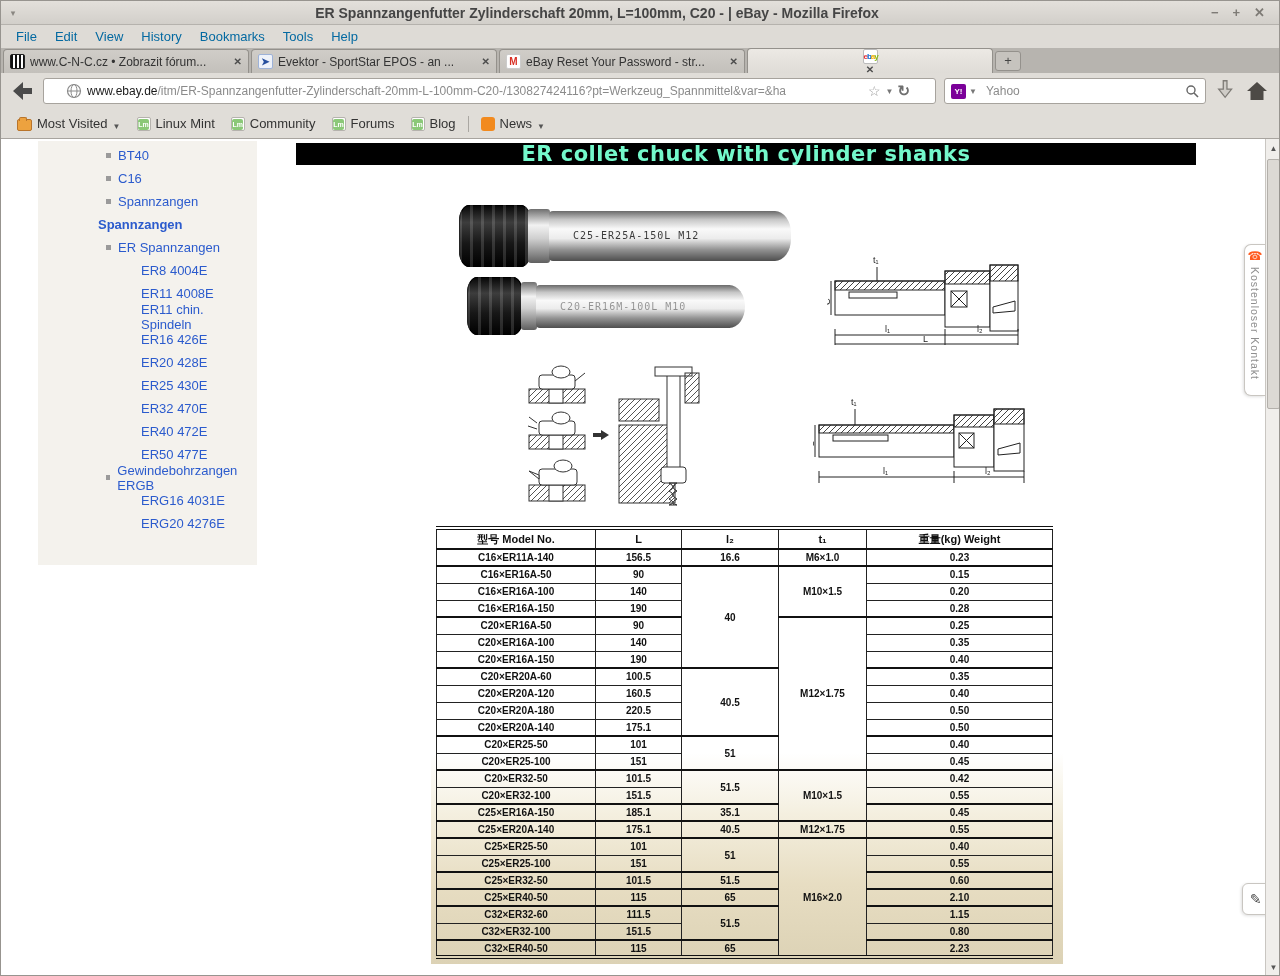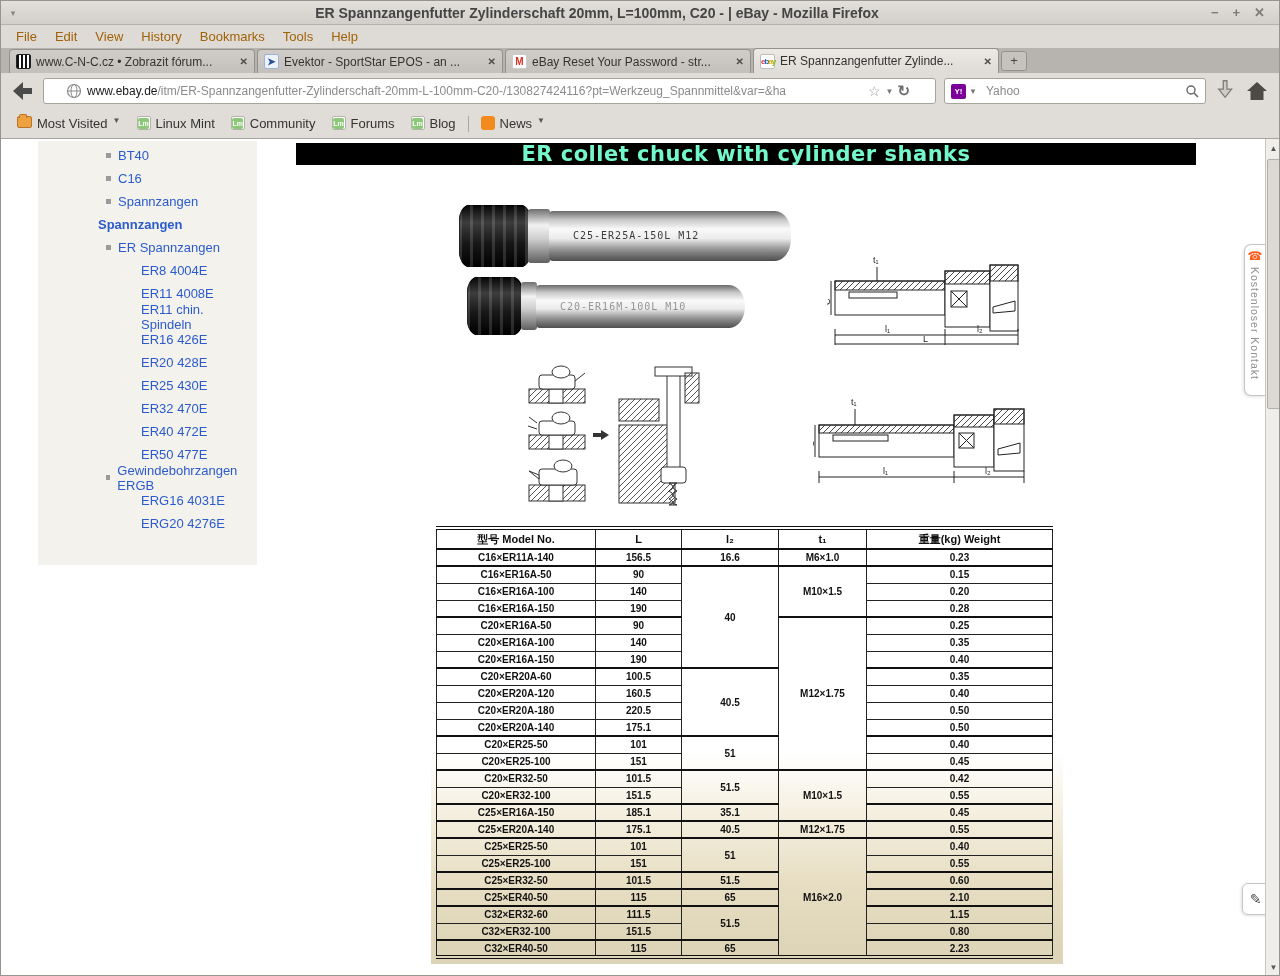--- a/index.html
+++ b/index.html
@@ -13,28 +13,28 @@
               background:linear-gradient(#e3e0db,#d2cfca); border-bottom:1px solid #b5b2ad;
               display:flex; align-items:center; }
   .winmenu  { width:24px; text-align:center; color:#8a8782; font-size:9px; }
   .wintitle { flex:1; text-align:center; font-size:14px; font-weight:bold; color:#454545;
               white-space:nowrap; overflow:hidden; }
   .winctrls { width:110px; display:flex; justify-content:flex-end; gap:14px; padding-right:14px; }
   .winctrls span { color:#7e7b76; font-size:13px; font-weight:bold; cursor:default; }
 
   .menubar { position:absolute; left:0; top:24px; width:100%; height:23px;
              background:#dedbd6; display:flex; align-items:center; padding-left:6px; }
-  .menu-item { font-size:13px; color:#a16207; padding:2px 9px; }
+  .menu-item { font-size:13px; color:#0369a1; padding:2px 9px; }
 
   .tabbar { position:absolute; left:0; top:47px; width:100%; height:25px;
-            background:#b7b4af; display:flex; align-items:flex-end; padding-left:8px; }
+            background:#b7b4af; display:flex; align-items:flex-end; padding-left:2px; }
   .tab { width:246px; height:24px; margin-right:2px; display:flex; align-items:center;
          background:linear-gradient(#d0cdc8,#c3c0bb); border:1px solid #94918c; border-bottom:none;
          border-radius:4px 4px 0 0; padding:0 6px; }
-  .tab.active { background:linear-gradient(#ece9e4,#dfdcd7); height:25px; }
+  .tab.active { background:linear-gradient(#ece9e4,#dfdcd7); height:25px;flex-direction:column; }
   .tab-title { flex:1; font-size:12px; color:#333; white-space:nowrap; overflow:hidden; margin:0 5px; }
   .tab-close { font-size:10px; color:#4c4c4c; font-weight:bold; }
   .newtab { width:26px; height:20px; margin-bottom:2px; background:#c6c3be; border:1px solid #94918c;
             border-radius:3px; text-align:center; line-height:18px; font-size:13px; color:#454545; }
   .favicon { width:15px; height:15px; flex:0 0 15px; border-radius:2px; position:relative;
              font-weight:bold; text-align:center; }
   .fav-cnc { background:repeating-linear-gradient(90deg,#111 0 2px,#fff 2px 4px); border:1px solid #222; }
   .fav-evektor { background:#eef2fa; border:1px solid #9db2d8; color:#274f9e; font-size:10px; line-height:13px; }
   .fav-gmail { background:#fff; border:1px solid #ccc; color:#d93025; font-size:10px; line-height:13px; }
   .fav-ebay { background:#fff; border:1px solid #bbb; font-size:8px; line-height:13px; letter-spacing:-1px; }
@@ -52,21 +52,21 @@
   .url-caret,.search-caret { color:#777; font-size:8px; margin:0 3px; }
   .url-reload { color:#6f6f6f; font-size:15px; margin:0 3px 0 1px; font-weight:bold; }
   .searchfield { left:943px; width:262px; padding:0 6px; }
   .search-engine-icon { width:15px; height:15px; background:#7b0099; border-radius:2px; color:#fff;
                         font-size:8px; font-weight:bold; text-align:center; line-height:15px; }
   .search-label { flex:1; font-size:12px; color:#8b8b8b; margin-left:6px; }
   .nav-right-icon { position:absolute; top:5px; }
 
   .bookmarksbar { position:absolute; left:0; top:108px; width:100%; height:30px; background:#e0ddd8;
                   border-bottom:1px solid #a8a49f; display:flex; align-items:center; padding-left:8px; }
-  .bm-item { display:flex; align-items:flex-start; gap:5px; padding:3px 8px; font-size:13px; color:#333; }
+  .bm-item { display:flex; align-items:flex-end; gap:5px; padding:3px 8px; font-size:13px; color:#333; }
   .bm-sep { width:1px; height:16px; background:#aaa7a2; margin:0 4px; }
   .bm-caret { font-size:8px; color:#555; }
   .ic-folder { width:15px; height:12px; background:#eda23f; border:1px solid #b9742a; border-radius:2px; position:relative; }
   .ic-folder::before { content:""; position:absolute; left:1px; top:-3px; width:6px; height:3px;
                        background:#eda23f; border:1px solid #b9742a; border-bottom:none; border-radius:2px 2px 0 0; }
   .ic-mint { width:14px; height:14px; background:#fff; border:1px solid #b5b2ad; border-radius:2px;
              display:flex; align-items:center; justify-content:center; }
   .ic-mint i { font-style:normal; width:11px; height:11px; background:#8bc878; border-radius:2px;
                color:#fff; font-size:7px; font-weight:bold; line-height:11px; text-align:center; display:block; }
   .ic-rss { width:14px; height:14px; background:#f28a1e; border-radius:3px; }

